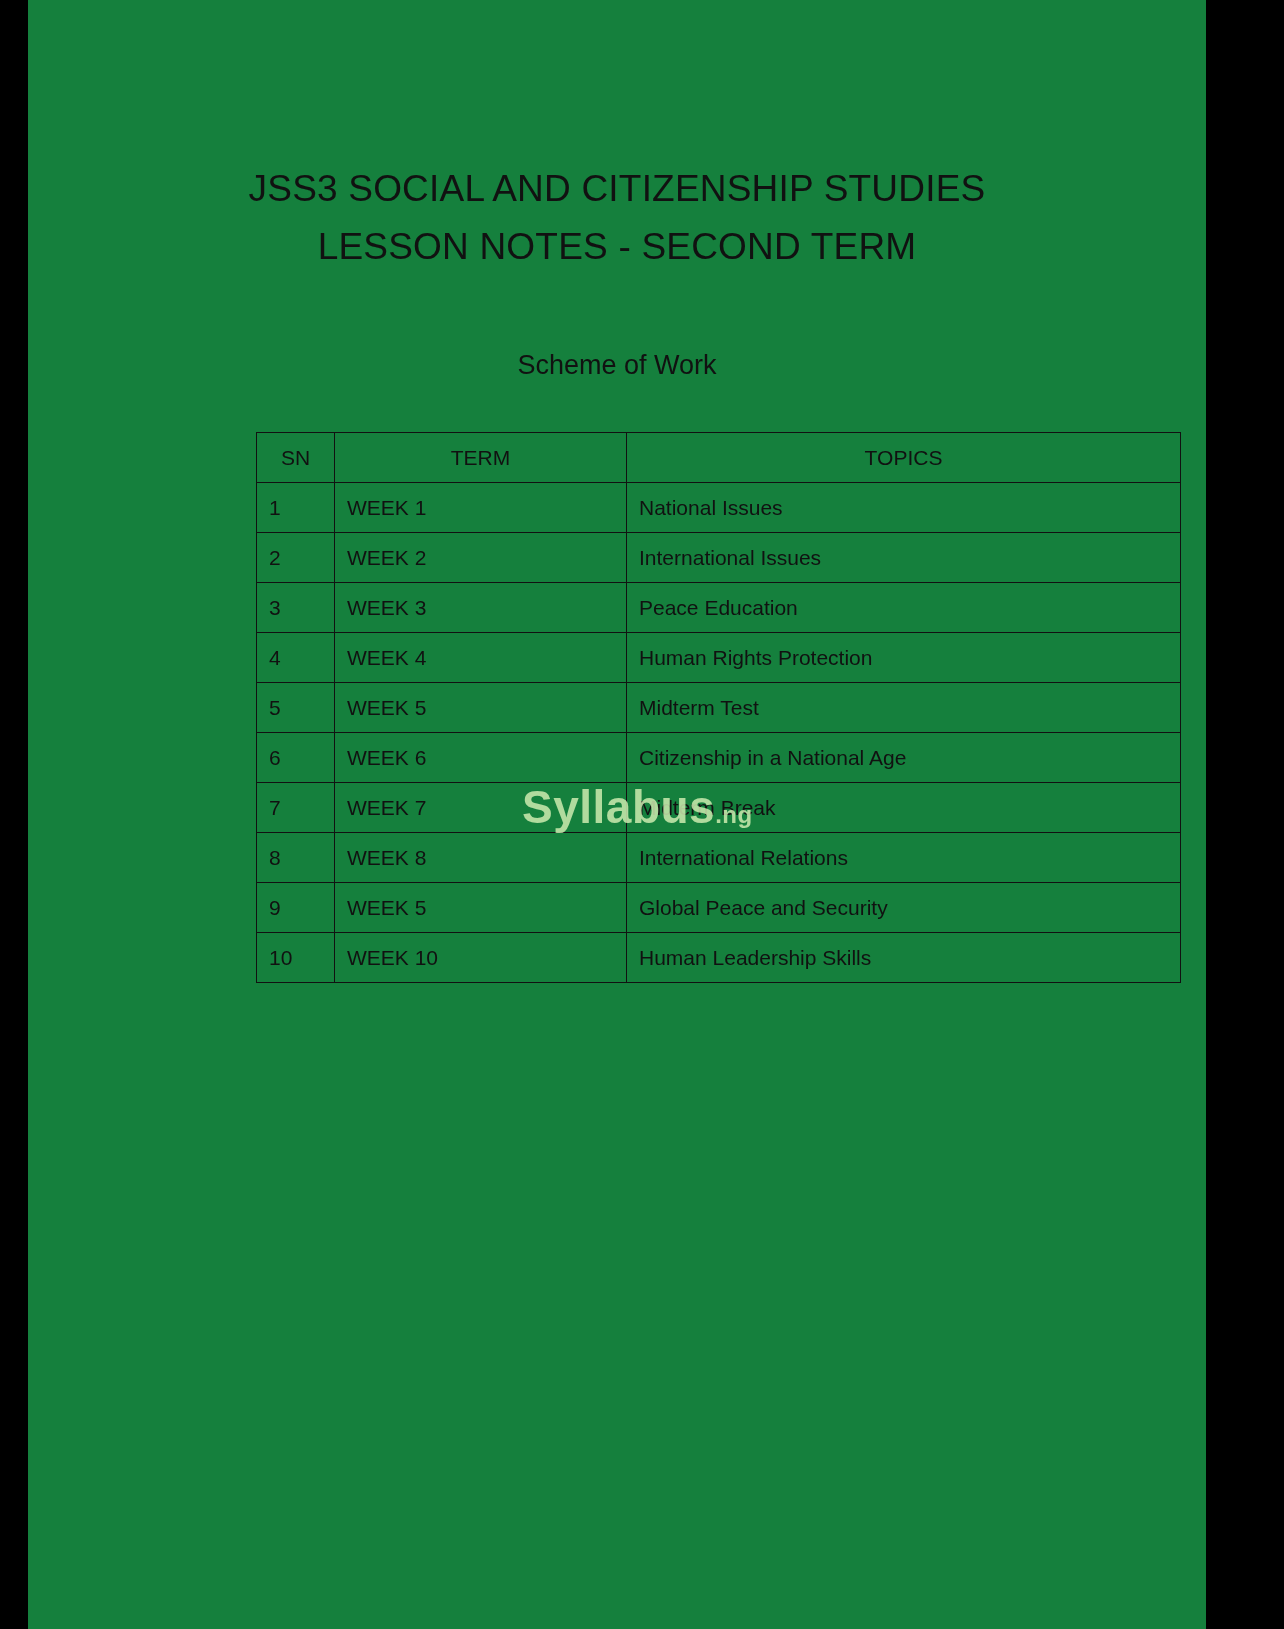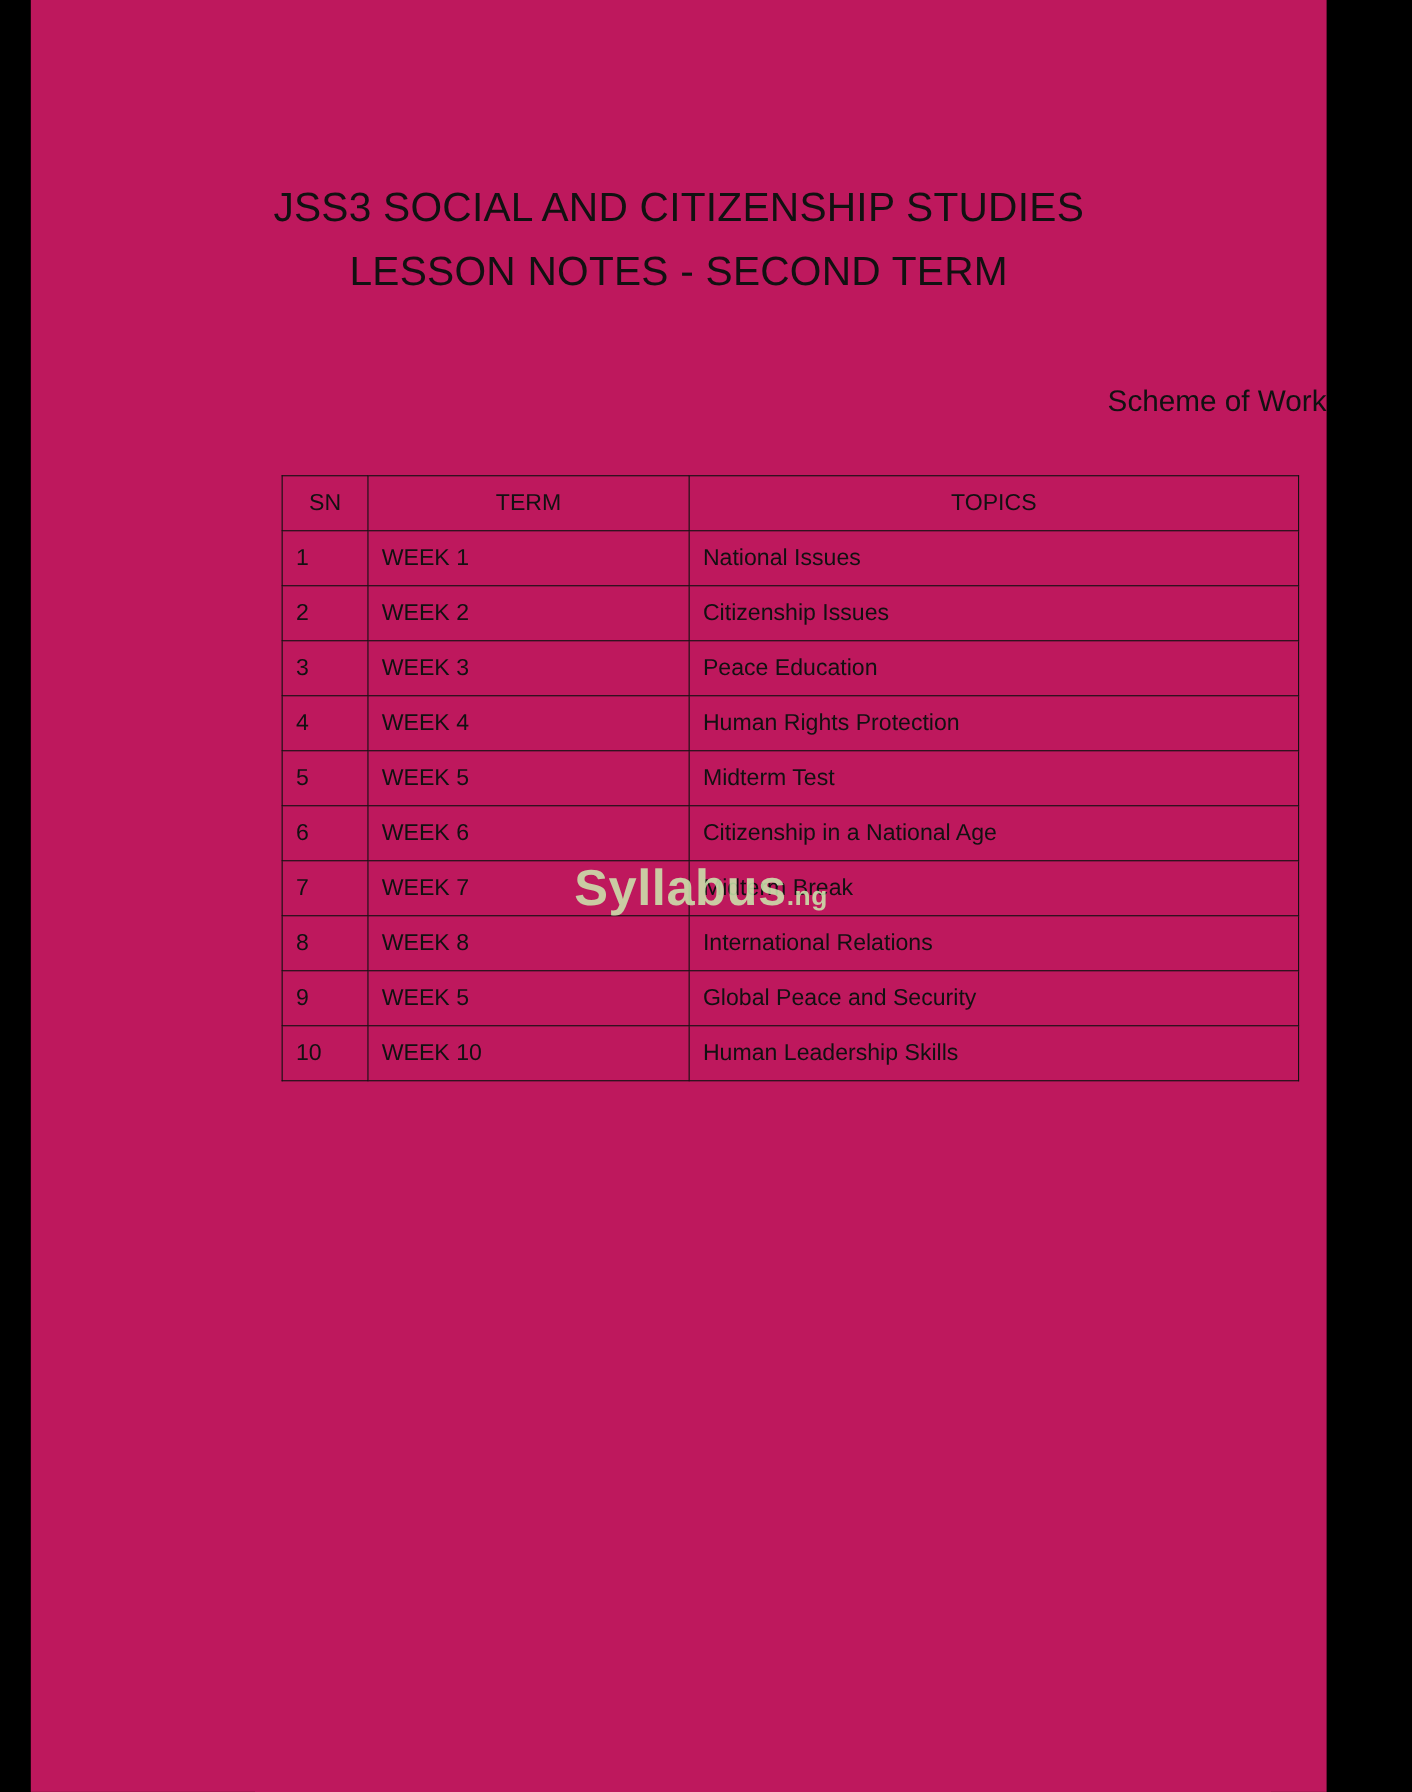--- a/index.html
+++ b/index.html
@@ -12,21 +12,21 @@
     height: 1629px;
     font-family: "Liberation Sans", sans-serif;
     overflow: hidden;
   }
   .page {
     position: absolute;
     left: 28px;
     top: 0;
     width: 1178px;
     height: 1629px;
-    background: #be185d;
+    background: #15803d;
   }
   .doc-inner {
     position: relative;
     width: 100%;
     height: 100%;
   }
   .doc-title {
     position: absolute;
     left: 0;
     top: 160px;
@@ -39,21 +39,21 @@
     font-weight: 400;
   }
   .doc-title .line {
     display: block;
   }
   .subheading {
     position: absolute;
     left: 0;
     top: 350px;
     width: 100%;
-    text-align: right;
+    text-align: center;
     font-size: 27px;
     color: #111111;
     font-weight: 400;
   }
   table.scheme {
     position: absolute;
     left: 204px;
     top: 432px;
     width: 924px;
     border-collapse: collapse;
@@ -129,21 +129,21 @@
       </thead>
       <tbody>
         <tr>
           <td>1</td>
           <td>WEEK 1</td>
           <td>National Issues</td>
         </tr>
         <tr>
           <td>2</td>
           <td>WEEK 2</td>
-          <td>Citizenship Issues</td>
+          <td>International Issues</td>
         </tr>
         <tr>
           <td>3</td>
           <td>WEEK 3</td>
           <td>Peace Education</td>
         </tr>
         <tr>
           <td>4</td>
           <td>WEEK 4</td>
           <td>Human Rights Protection</td>

